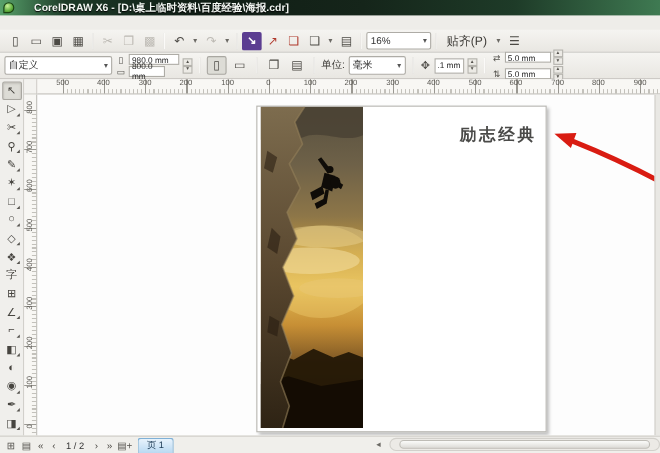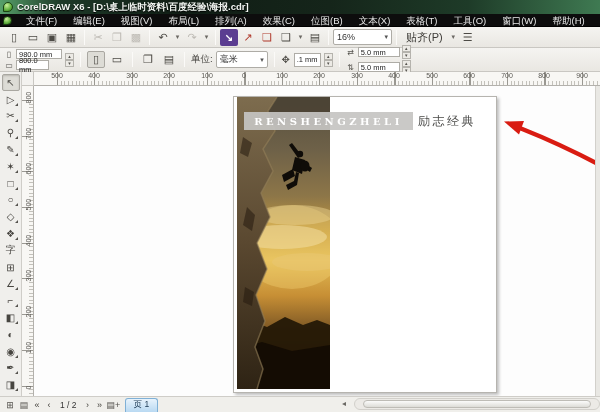--- a/index.html
+++ b/index.html
@@ -3,21 +3,21 @@
 <meta charset="utf-8">
 <style>
   * { margin:0; padding:0; box-sizing:border-box; }
   html,body { width:600px; height:412px; overflow:hidden; }
   body { font-family:"Liberation Sans", sans-serif; }
   .app { position:relative; width:600px; height:412px; background:#eeede9; overflow:hidden; }
 
   
   .titlebar { position:absolute; left:0; top:0; width:600px; height:14px;
     background:linear-gradient(90deg,#57a06a 0%,#1d3a28 10%,#101d15 30%,#15251a 55%,#1e3b28 78%,#3f7a52 100%);
-    display:flex; align-items:center; gap:4px; padding-left:3px; }
+    display:flex; align-items:center; gap:18px; padding-left:3px; }
   .titlebar .title { color:#f2f6f2; font-size:9.5px; font-weight:bold; text-shadow:0 1px 1px #000; white-space:nowrap; }
   .logo { width:10px; height:10px; border-radius:50% 50% 50% 0;
     background:radial-gradient(circle at 35% 30%,#c8f09a,#5fae3c 60%,#2c6a1e); border:1px solid #1c4412; }
 
   
   .menubar { position:absolute; left:0; top:14px; width:600px; height:13px; background:#0d0d0d;
     display:flex; align-items:center; gap:0; padding-left:3px; border-bottom:1px solid #000; }
   .menubar .logo { width:9px; height:9px; margin-right:6px; }
   .menu-item { color:#e8e8e8; font-size:9.5px; padding:0 8px; line-height:13px; white-space:nowrap; cursor:default; }
 
@@ -80,21 +80,21 @@
 
   .canvas { position:absolute; left:34px; top:86px; width:566px; height:310px; background:#fdfdfd; overflow:hidden; }
   .vscroll { position:absolute; right:0; top:0; width:5px; height:310px; background:#e9e8e4; border-left:1px solid #d2d0cb; }
 
   .page { position:absolute; left:199px; top:10px; width:264px; height:297px; background:#ffffff;
     border:1px solid #b6b4af; box-shadow:2px 2px 3px rgba(0,0,0,0.25); }
   .photo { position:absolute; left:3px; top:0px; width:93px; height:292px; }
   .banner { position:absolute; left:10px; top:15px; width:169px; height:18px; background:rgba(197,196,194,0.92);
     display:flex; align-items:center; justify-content:center; color:#ffffff;
     font-family:"DejaVu Serif", serif; font-size:10px; font-weight:bold; letter-spacing:3.5px; white-space:nowrap; }
-  .cn-title { position:absolute; left:184px; top:16px; font-size:12px; color:#4a4a48; letter-spacing:2.5px; white-space:nowrap; }
+  .cn-title { position:absolute; left:184px; top:16px; font-size:15px; color:#4a4a48; letter-spacing:2.5px; white-space:nowrap;font-weight:bold; }
   .arrow-svg { position:absolute; left:0; top:0; width:566px; height:310px; pointer-events:none; }
 
   
   .bottombar { position:absolute; left:0; top:396px; width:600px; height:16px; background:#f0efeb;
     border-top:1px solid #cfcdc8; display:flex; align-items:center; font-size:8.5px; color:#4c4a45; padding-left:4px; gap:2px; }
   .navico { width:12px; text-align:center; font-size:9px; color:#55534e; }
   .navbtn { width:10px; text-align:center; font-size:9px; color:#44423d; }
   .pageind { font-size:8.5px; color:#333; margin:0 4px; white-space:nowrap; }
   .pagetab { display:flex; align-items:center; height:14px; padding:0 8px; margin-left:4px;
     background:linear-gradient(#e8f3fc,#b9d9f2); border:1px solid #7fb0d6; border-bottom:none;
@@ -108,35 +108,20 @@
 </head>
 <body>
 
 <div class="app">
 
   <div class="titlebar">
     <span class="logo"></span>
     <span class="title">CorelDRAW X6 - [D:\桌上临时资料\百度经验\海报.cdr]</span>
   </div>
 
-  <div class="menubar">
-    <span class="logo"></span>
-    <span class="menu-item">文件(F)</span>
-    <span class="menu-item">编辑(E)</span>
-    <span class="menu-item">视图(V)</span>
-    <span class="menu-item">布局(L)</span>
-    <span class="menu-item">排列(A)</span>
-    <span class="menu-item">效果(C)</span>
-    <span class="menu-item">位图(B)</span>
-    <span class="menu-item">文本(X)</span>
-    <span class="menu-item">表格(T)</span>
-    <span class="menu-item">工具(O)</span>
-    <span class="menu-item">窗口(W)</span>
-    <span class="menu-item">帮助(H)</span>
-  </div>
 
   <div class="bar toolbar">
     <span class="ico">▯</span>
     <span class="ico">▭</span>
     <span class="ico">▣</span>
     <span class="ico">▦</span>
     <span class="sep"></span>
     <span class="ico dis">✂</span>
     <span class="ico dis">❐</span>
     <span class="ico dis">▩</span>
@@ -159,20 +144,24 @@
     </span>
     <span class="sep"></span>
     <span class="btn">
       <span>贴齐(P)</span>
     </span>
     <span class="ico dd">▾</span>
     <span class="ico">☰</span>
   </div>
 
   <div class="bar propbar">
+    <span class="combo" style="width:98px;height:17px">
+      <span>自定义</span>
+      <span class="arr">▾</span>
+    </span>
     <span class="fldcol">
       <span class="fldrow">
         <span class="tinyico">▯</span>
         <span class="fld" style="width:46px">980.0 mm</span>
       </span>
       <span class="fldrow">
         <span class="tinyico">▭</span>
         <span class="fld" style="width:33px">800.0 mm</span>
       </span>
     </span>
@@ -306,23 +295,20 @@
         <g fill="#0f0c08">
           <circle cx="63" cy="57" r="3.2"></circle>
           <path d="M58,60 L68,63 L65,77 L55,73 Z"></path>
           <path d="M61,61 L52,48 L55,46 L65,59 Z"></path>
           <path d="M66,65 L75,71 L73,75 L64,69 Z"></path>
           <path d="M56,72 L45,78 L47,85 L58,79 Z"></path>
           <path d="M62,76 L60,88 L51,93 L49,88 L57,84 L59,75 Z"></path>
           <ellipse cx="68" cy="69" rx="4.5" ry="5.5"></ellipse>
         </g>
       </svg>
-      <div class="banner">
-        <span>RENSHENGZHELI</span>
-      </div>
       <div class="cn-title">励志经典</div>
     </div>
     <svg class="arrow-svg" viewBox="0 0 566 310">
       <path d="M566,79 Q526,58 487,42.5" fill="none" stroke="#d91c12" stroke-width="4.5" stroke-linecap="round"></path>
       <polygon points="470,35.5 490,35 485,48.5" fill="#d91c12"></polygon>
     </svg>
     <div class="vscroll"></div>
   </div>
 
   <div class="bottombar">

